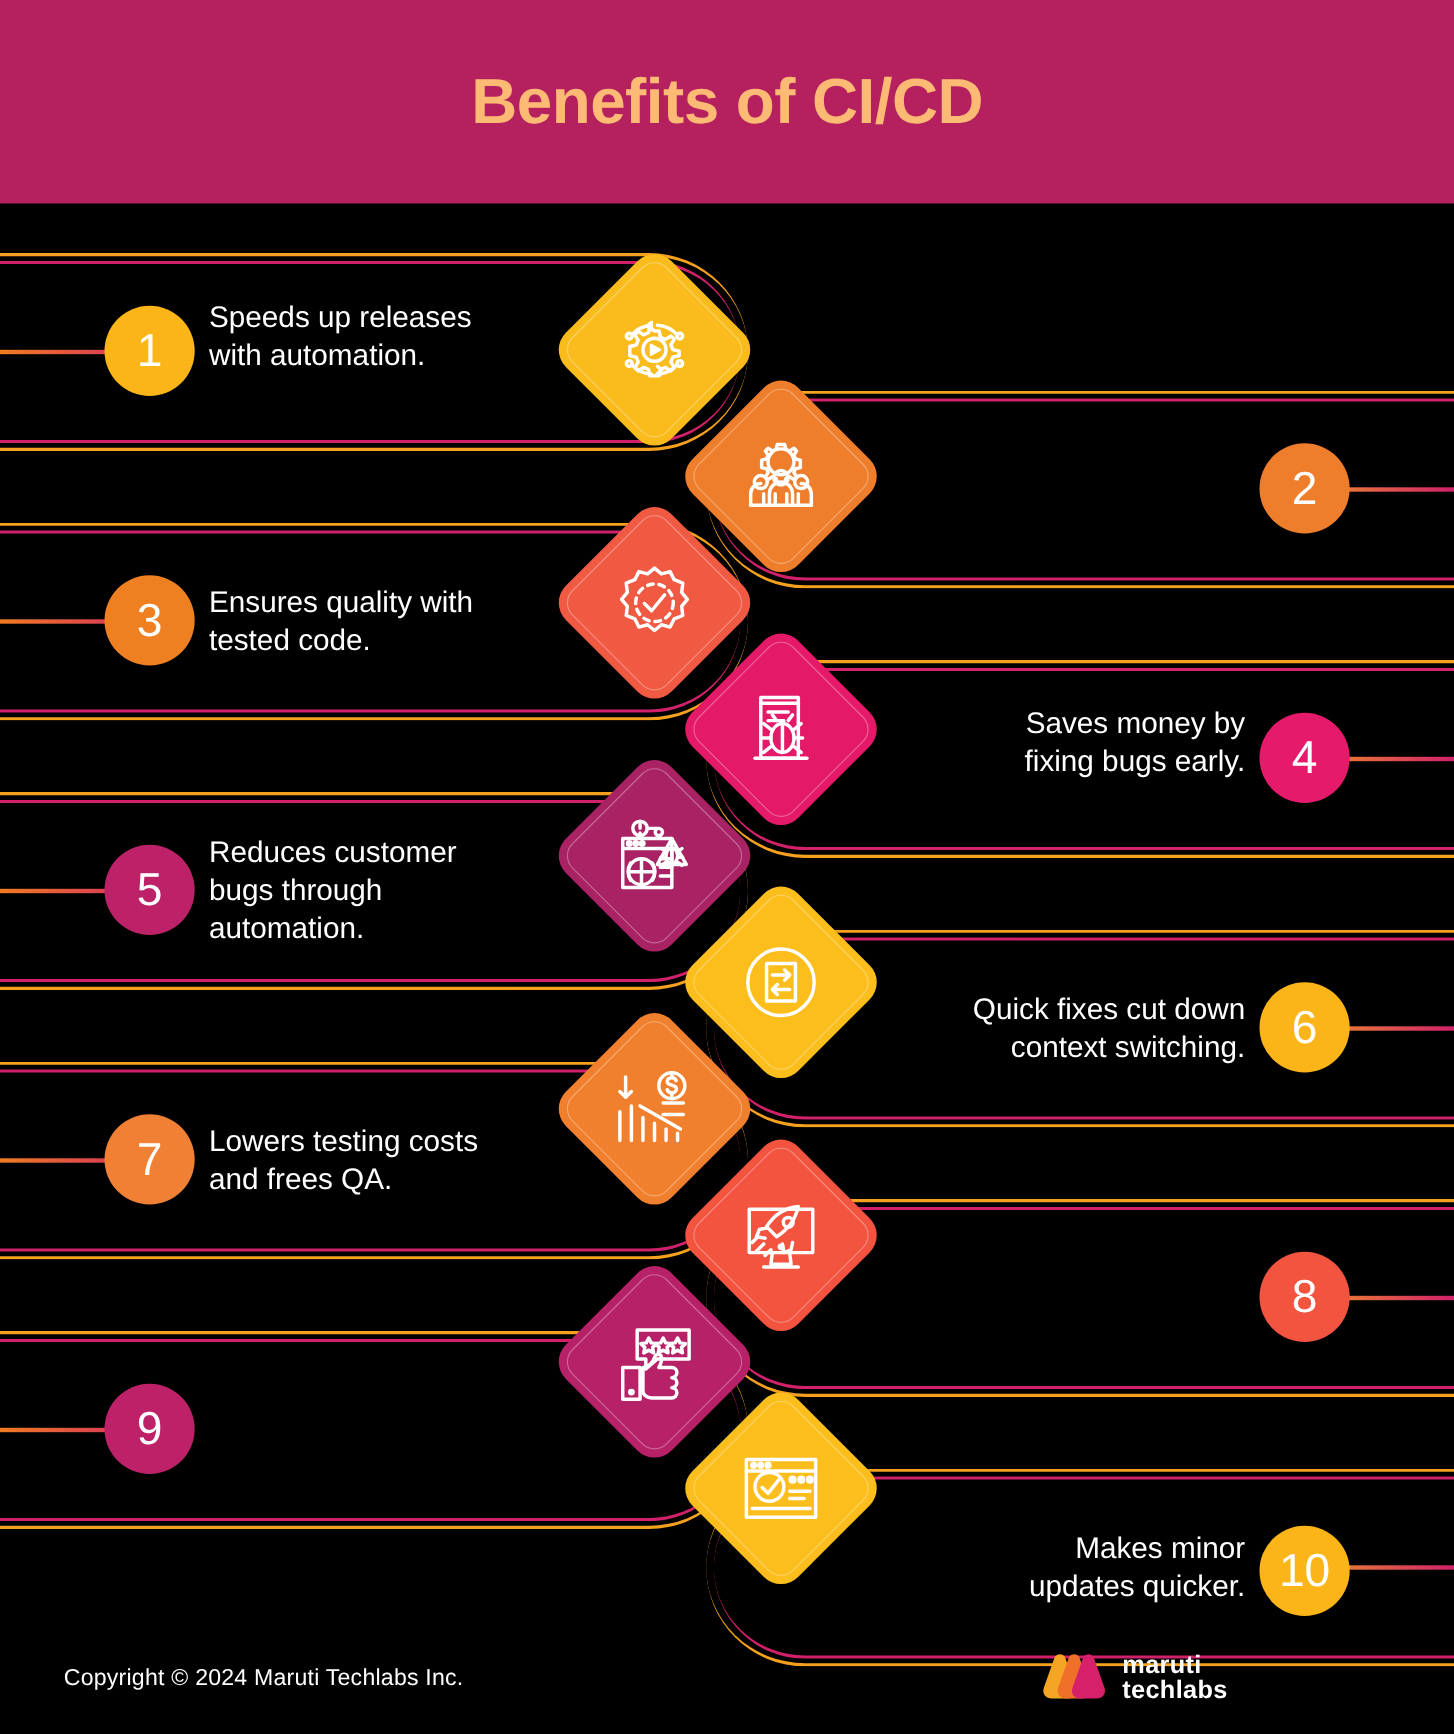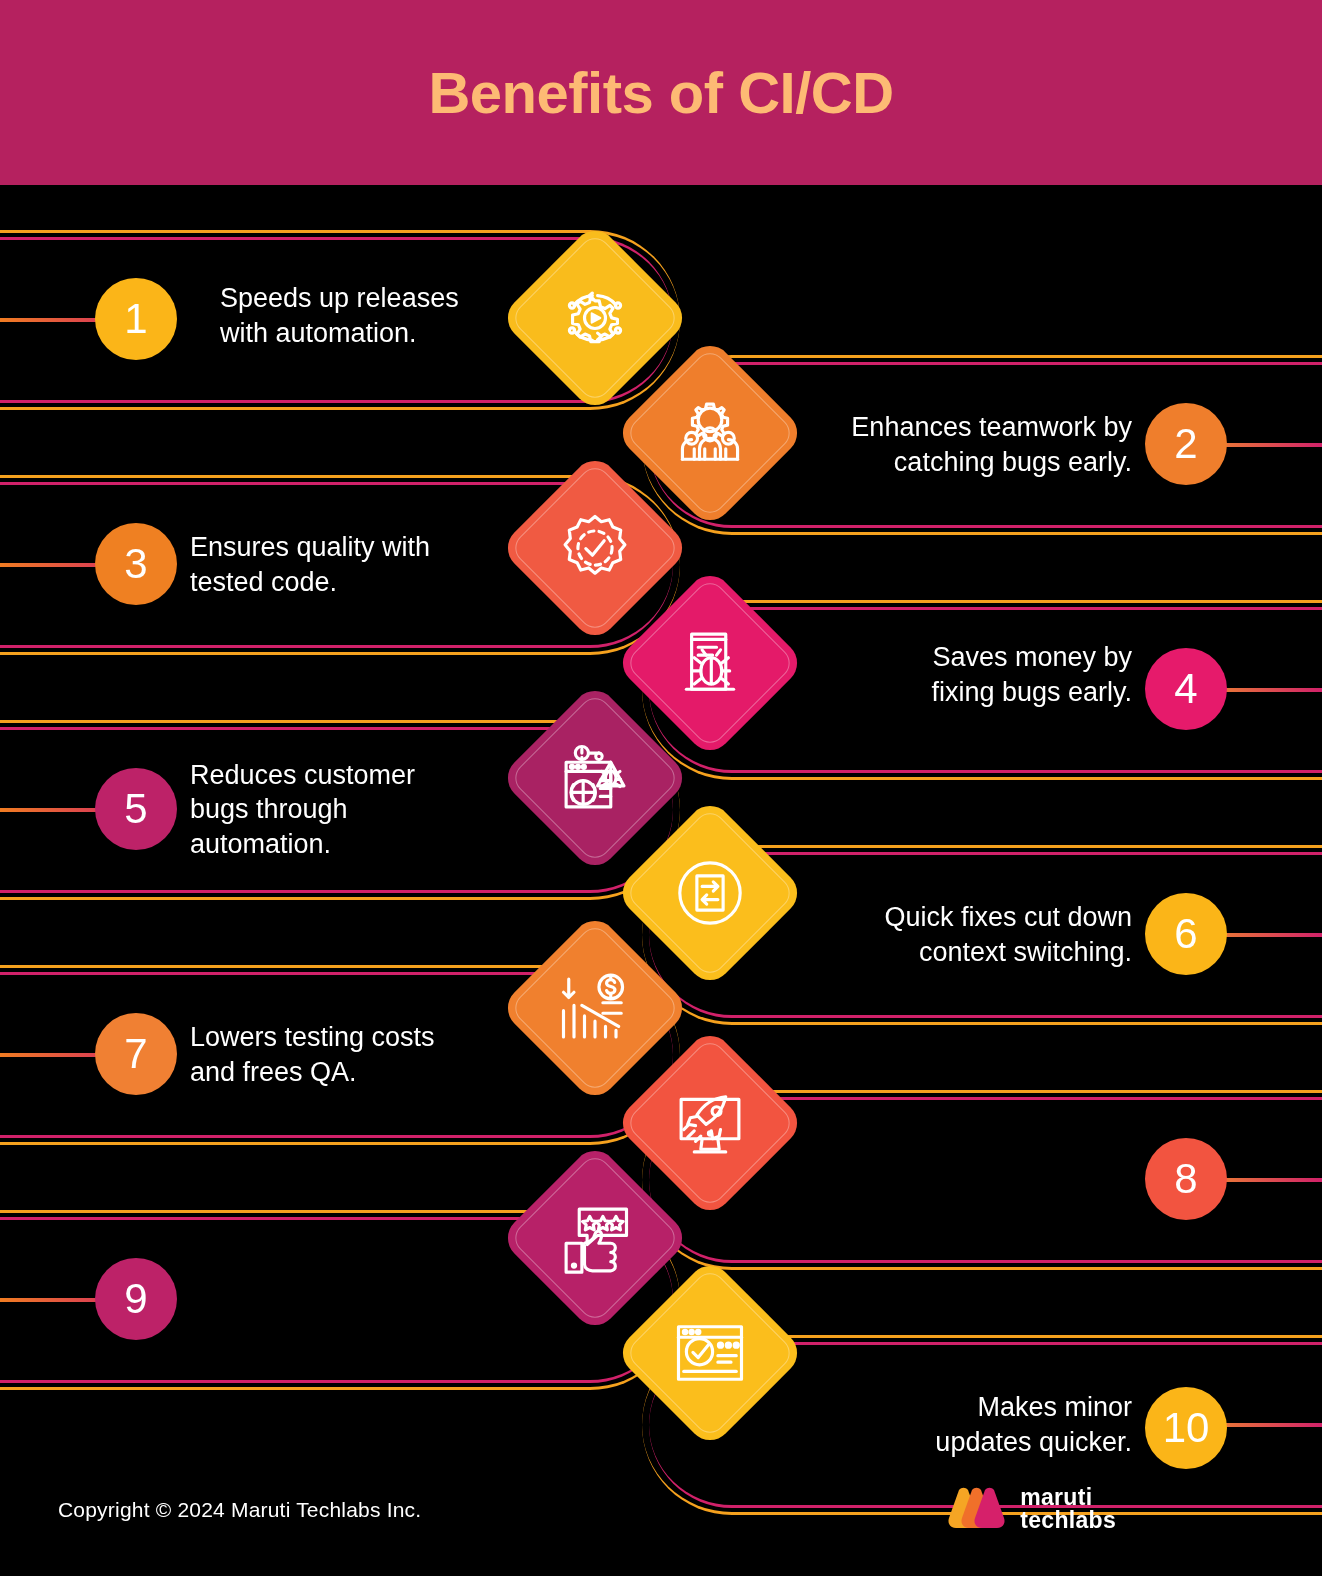--- a/index.html
+++ b/index.html
@@ -83,21 +83,21 @@
     border:1.5px solid rgba(255,255,255,0.33);
   }
   .diamond .glyph {
     transform:rotate(-45deg);
     width:86px; height:86px;
     display:flex; align-items:center; justify-content:center;
   }
   .diamond svg { width:84px; height:84px; display:block; }
 
   
-  #footer { position:absolute; left:0; bottom:16px; width:1178px; height:96px; }
+  #footer { position:absolute; left:0; bottom:0; width:1178px; height:96px; }
   #copyright {
     position:absolute; left:58px; top:34px;
     font-size:21px; color:#ffffff; letter-spacing:0.2px;
   }
   #logo { position:absolute; right:62px; top:22px; display:flex; align-items:flex-start; gap:13px; }
   #logo-mark { width:62px; height:44px; position:relative; }
   #logo-text { line-height:1.02; font-weight:bold; font-size:23px; color:#fff; letter-spacing:0.3px; }
 </style>
 </head>
 <body style="background: rgb(0, 0, 0);">
@@ -107,32 +107,30 @@
 </div>
 
 <div id="board">
     <div class="row left" style="top: 45px;">
       <div class="stub l" style="top: 88px;"></div>
       <div class="pill-wrap">
         <div class="pill outer"></div>
         <div class="pill inner"></div>
       </div>
       <div class="badge" style="top: 48px; background: rgb(251, 181, 24);">1</div>
-      <div class="caption" style="top: 51px; margin-left: 30px;">Speeds up releases
+      <div class="caption" style="top: 41px;">Speeds up releases
 with automation.</div>
     </div>
     <div class="row right" style="top: 170px;">
       <div class="stub r" style="top: 88px;"></div>
       <div class="pill-wrap">
         <div class="pill outer"></div>
         <div class="pill inner"></div>
       </div>
       <div class="badge" style="top: 48px; background: rgb(239, 126, 44);">2</div>
-      <div class="caption" style="top: 55px;">Enhances teamwork by
-catching bugs early.</div>
     </div>
     <div class="row left" style="top: 290px;">
       <div class="stub l" style="top: 88px;"></div>
       <div class="pill-wrap">
         <div class="pill outer"></div>
         <div class="pill inner"></div>
       </div>
       <div class="badge" style="top: 48px; background: rgb(239, 128, 34);">3</div>
       <div class="caption" style="top: 55px;">Ensures quality with
 tested code.</div>

